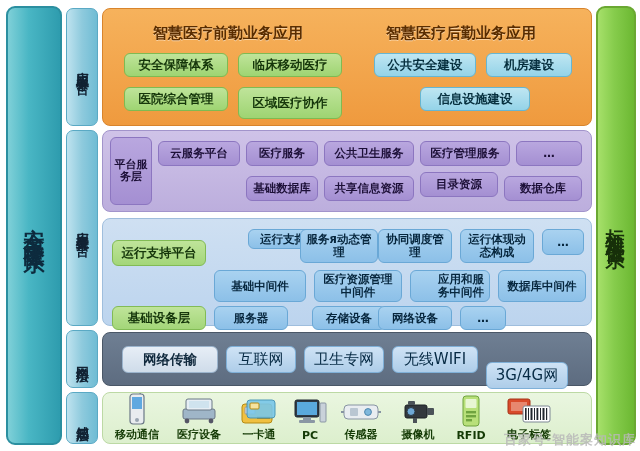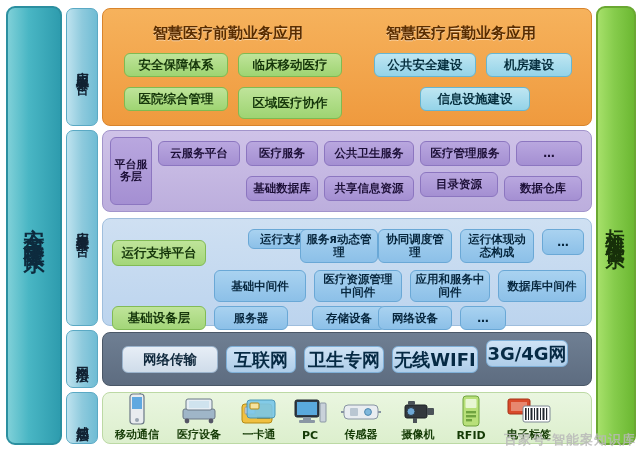--- a/index.html
+++ b/index.html
@@ -120,21 +120,21 @@
     font-size:11.5px;font-weight:bold;color:#1d1038;
   }
   .p-blue{
     background:linear-gradient(to bottom,#a9d2f0,#8cc0e8);
     border:1px solid #6aa8d6;
     font-size:11.5px;font-weight:bold;color:#06263d;
   }
   .p-net{
     background:linear-gradient(to bottom,#cfe3f5,#aecde9);
     border:1px solid #7fb0d8;
-    font-size:18px;font-weight:bold;color:#062a44;text-align:center;
+    font-size:15px;font-weight:normal;color:#062a44;text-align:center;
   }
   .p-netlabel{
     background:linear-gradient(to bottom,#e7eef6,#cfdcea);
     border:1px solid #9bb4cd;
     font-size:13.5px;font-weight:bold;color:#10293d;
   }
   .p-support{
     background:linear-gradient(to bottom,#bfe49a,#a3d679);
     border:1px solid #82bb55;
     font-size:12.5px;font-weight:bold;color:#16370b;
@@ -236,38 +236,38 @@
   </div>
   <div class="pill p-blue" style="left:460px;top:229px;width:74px;height:34px;">
     <span style="display:block;width:68px;">运行体现动态构成</span>
   </div>
   <div class="pill p-blue" style="left:542px;top:229px;width:42px;height:26px;">…</div>
 
   <div class="pill p-blue" style="left:214px;top:270px;width:92px;height:32px;">基础中间件</div>
   <div class="pill p-blue" style="left:314px;top:270px;width:88px;height:32px;">
     <span style="display:block;width:80px;">医疗资源管理中间件</span>
   </div>
-  <div class="pill p-blue" style="left:410px;top:270px;width:80px;height:32px;">
+  <div class="pill p-blue" style="left:410px;top:270px;width:80px;height:32px;padding-left:22px;">
     <span style="display:block;width:74px;">应用和服务中间件</span>
   </div>
   <div class="pill p-blue" style="left:498px;top:270px;width:88px;height:32px;">数据库中间件</div>
 
   <div class="pill p-support" style="left:112px;top:306px;width:94px;height:24px;">基础设备层</div>
   <div class="pill p-blue" style="left:214px;top:306px;width:74px;height:24px;">服务器</div>
   <div class="pill p-blue" style="left:296px;top:306px;width:74px;height:24px;margin-left:16px;">存储设备</div>
   <div class="pill p-blue" style="left:378px;top:306px;width:74px;height:24px;">网络设备</div>
   <div class="pill p-blue" style="left:460px;top:306px;width:46px;height:24px;">…</div>
 
   <div class="panel panel-dark" style="left:102px;top:332px;width:490px;height:54px;">
   </div>
   <div class="pill p-netlabel" style="left:122px;top:346px;width:96px;height:27px;">网络传输</div>
   <div class="pill p-net" style="left:226px;top:346px;width:70px;height:27px;">互联网</div>
   <div class="pill p-net" style="left:304px;top:346px;width:80px;height:27px;">卫生专网</div>
   <div class="pill p-net" style="left:392px;top:346px;width:86px;height:27px;">无线WIFI</div>
-  <div class="pill p-net" style="left:486px;top:340px;width:82px;height:27px;">3G/4G网</div>
+  <div class="pill p-net" style="left:486px;top:362px;width:82px;height:27px;">3G/4G网</div>
 
   <div class="panel panel-green" style="left:102px;top:392px;width:490px;height:52px;">
   </div>
 
   <div class="dev" style="left:106px;top:396px;width:62px;height:46px;">
     <div class="glyph">
       <svg width="18" height="32" viewBox="0 0 18 32">
         <rect x="2" y="1" width="14" height="30" rx="3" fill="#e9ecef" stroke="#6b7886" stroke-width="1.2"></rect>
         <rect x="4" y="4" width="10" height="12" fill="#5fa8e0"></rect>
         <circle cx="9" cy="27" r="2" fill="#9aa6b2"></circle>

